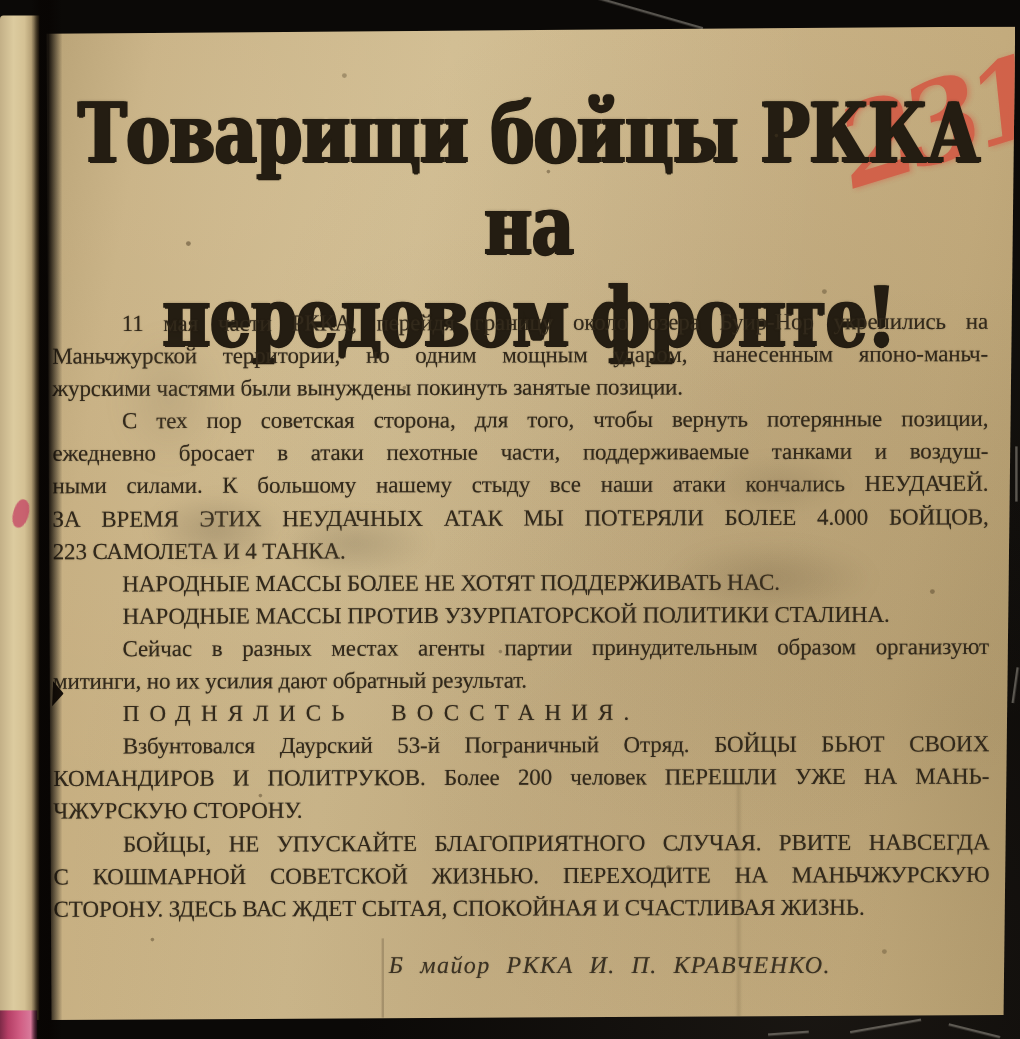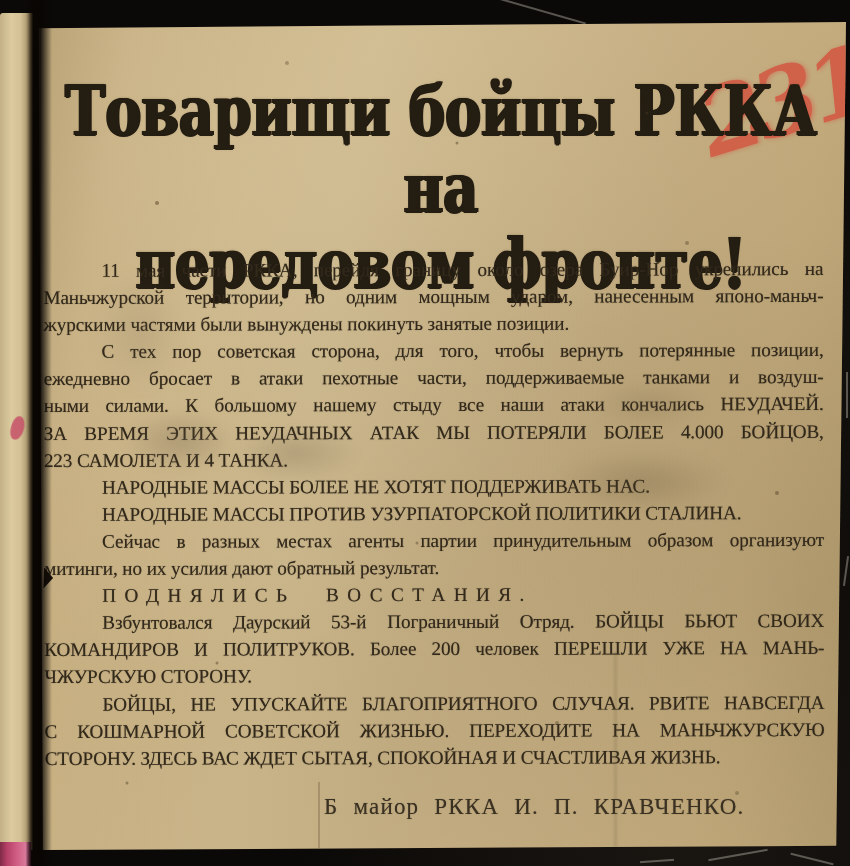--- a/index.html
+++ b/index.html
@@ -62,22 +62,23 @@
     position:absolute;left:8px;top:234px;width:780px;
     font-size:19.2px;line-height:27.1px;letter-spacing:-.1px;color:var(--ink,#32291b);
     text-shadow:0 0 1px rgba(50,41,27,.55);transform:rotate(-.15deg);
   }
   .line{min-height:27.1px;}
   .line.indent{text-indent:58px;}
   .line.fill{text-align:justify;text-align-last:justify;}
   .line.spaced{letter-spacing:.44em;word-spacing:.9em;}
   .signature{
     position:absolute;left:0;top:772px;width:100%;box-sizing:border-box;padding-left:288px;
-    font-size:23px;letter-spacing:1.2px;word-spacing:.35em;color:#3a3122;
+    font-size:20px;letter-spacing:1.2px;word-spacing:.35em;color:#3a3122;
     text-shadow:0 0 1px rgba(58,49,34,.5);
+    font-style:italic;
   }
   
   .stain{position:absolute;border-radius:50%;pointer-events:none;}
   .stain-a{left:86px;top:388px;width:116px;height:62px;filter:blur(5px);background:radial-gradient(ellipse,rgba(108,94,70,.30),transparent 70%);}
   .stain-b{left:196px;top:402px;width:128px;height:58px;filter:blur(5px);background:radial-gradient(ellipse,rgba(100,87,63,.24),transparent 70%);}
   .stain-c{left:556px;top:356px;width:116px;height:52px;filter:blur(5px);background:radial-gradient(ellipse,rgba(104,89,62,.18),transparent 70%);}
   .stain-d{left:518px;top:428px;width:176px;height:64px;filter:blur(6px);background:radial-gradient(ellipse,rgba(90,74,48,.24),transparent 70%);}
   .stain-e{left:60px;top:250px;width:90px;height:120px;filter:blur(8px);background:radial-gradient(ellipse,rgba(120,104,76,.16),transparent 70%);}
   .crease-vertical{position:absolute;left:578px;top:630px;width:3px;height:205px;filter:blur(1px);background:rgba(88,72,46,.16);}
   .crease-signature{position:absolute;left:282px;top:760px;width:2px;height:66px;filter:blur(.5px);background:rgba(70,56,34,.25);}

